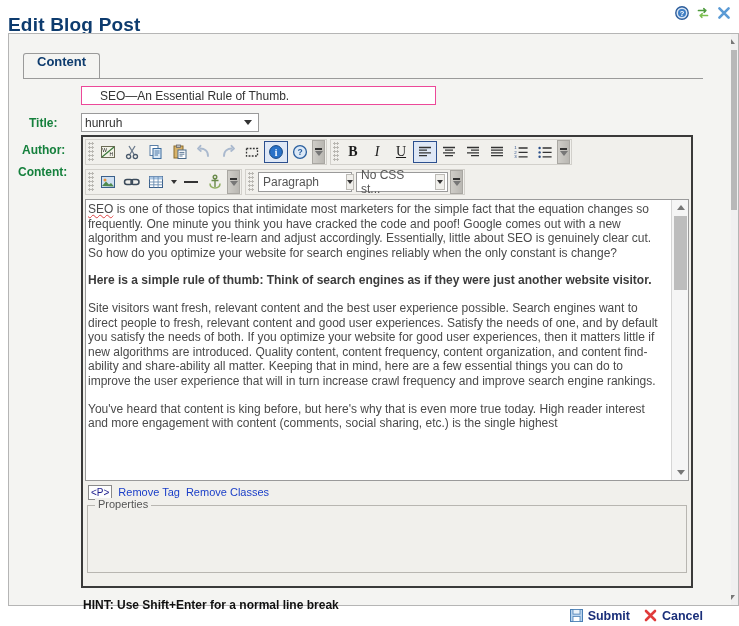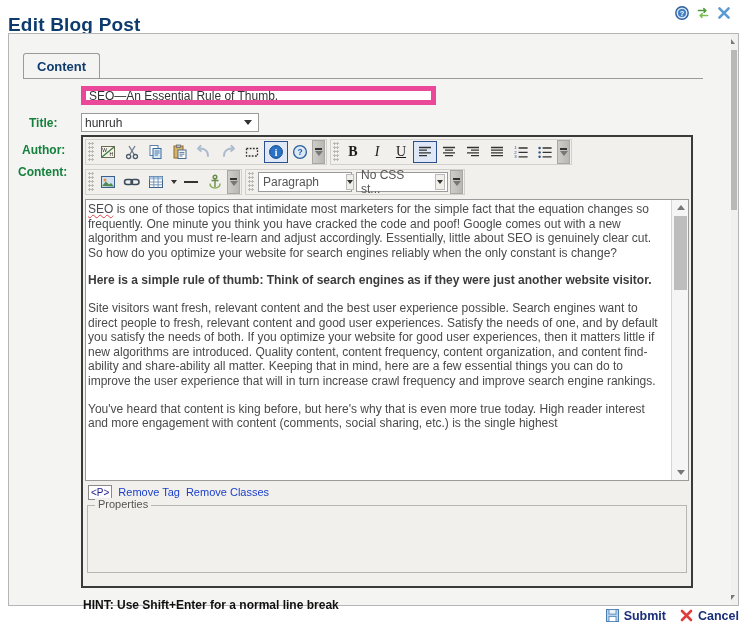--- a/index.html
+++ b/index.html
@@ -67,21 +67,21 @@
   #tabs {
     position: absolute;
     left: 14px; top: 19px;
     display: flex;
     align-items: flex-end;
     height: 26px;
   }
   .tab {
     height: 24px;
     padding: 0 13px;
-    display: flex; align-items: center;
+    display: flex; 
     font-size: 13px;
     color: #222;
     background: #c9c9c9;
     border: 1px solid #9a9a9a;
     border-bottom: none;
     border-radius: 3px 3px 0 0;
     margin-right: 1px;
     cursor: pointer;
     margin-top: 20px;
   }
@@ -109,26 +109,26 @@
     margin-top: 26px;
   }
   #label-title  { left: 20px; top: 56px; }
   #label-author { left: 13px; top: 83px; }
   #label-content{ left: 9px;  top: 105px; }
 
   #title-input {
     position: absolute;
     left: 72px; top: 52px;
     width: 355px; height: 19px;
-    border: 5px solid #ec4899;
+    border: 1px solid #ec4899;
     background: #ffffff;
     font-family: "Liberation Sans", sans-serif;
     font-size: 12px;
     color: #333;
-    padding: 0 3px;
+    padding: 0 18px;
   }
   #author-select {
     position: absolute;
     left: 72px; top: 79px;
     width: 178px; height: 19px;
     border: 1px solid #9a9a9a;
     background: #ffffff;
     display: flex; align-items: center;
     padding: 0 3px;
     font-size: 12px;
@@ -339,20 +339,21 @@
     color: #111;
   }
 
   
   #footer {
     position: absolute;
     left: 0; bottom: 0;
     width: 739px; height: 21px;
     display: flex; align-items: center;
     justify-content: flex-end;
+    padding-right: 36px;
     gap: 14px;
   }
   .fbtn {
     display: flex; align-items: center; gap: 5px;
     font-size: 12.5px; font-weight: bold;
     color: #1a2f7a;
     cursor: pointer;
   }
   #cancel-button { color: #1a2f7a; }
 </style>

